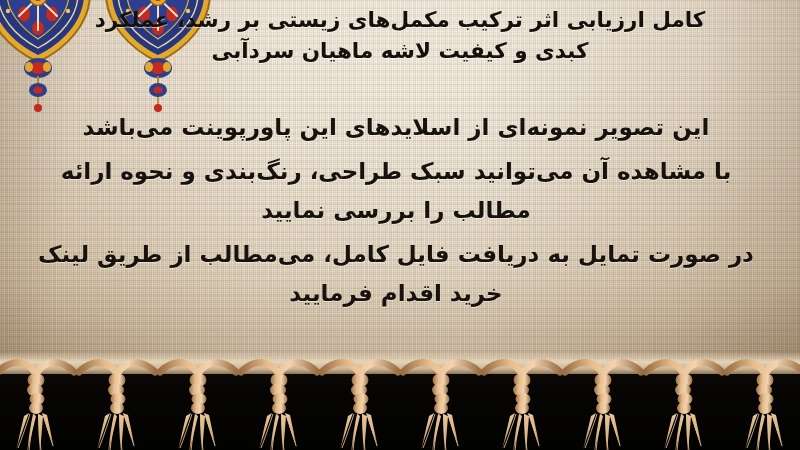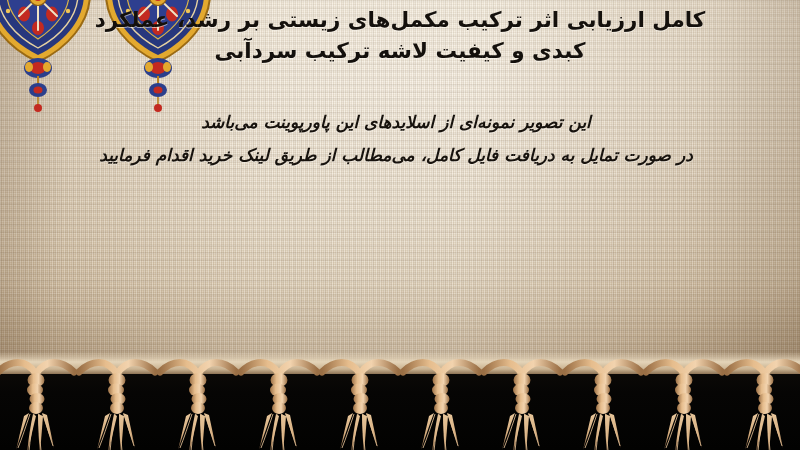--- a/index.html
+++ b/index.html
@@ -90,26 +90,25 @@
     line-height: 1.46;
     letter-spacing: 0;
     text-shadow: 0 1px 0 rgba(255,252,244,0.55);
   }
   .title .ln2 { display: block; }
   .body {
     position: absolute;
     top: 108px;
     right: 28px;
     left: 20px;
-    font-size: 17px;
+    font-size: 23px;
     font-weight: 700;
     line-height: 1.72;
     color: #17120d;
     text-shadow: 0 1px 0 rgba(255,252,244,0.5);
-    font-style: italic;
   }
   .body p { margin: 0 0 4px 0; }
 
   
   .black-band {
     position: absolute;
     left: 0;
     right: 0;
     bottom: 0;
     height: 82px;
@@ -215,25 +214,26 @@
       <g transform="translate(168,126)">
         <use href="#pendant"></use>
       </g>
     </svg>
   </div>
 
   <div class="text-layer">
 
     <div class="title">
       <span>کامل ارزیابی اثر ترکیب مکمل‌های زیستی بر رشد، عملکرد</span>
-      <span class="ln2">کبدی و کیفیت لاشه ترکیب سردآبی</span>
+      <span class="ln2">کبدی و کیفیت لاشه ماهیان سردآبی</span>
     </div>
 
     <div class="body">
       <p>این تصویر نمونه‌ای از اسلایدهای این پاورپوینت می‌باشد</p>
+      <p>با مشاهده آن می‌توانید سبک طراحی، رنگ‌بندی و نحوه ارائه مطالب را بررسی نمایید</p>
       <p>در صورت تمایل به دریافت فایل کامل، می‌مطالب از طریق لینک خرید اقدام فرمایید</p>
     </div>
 
   </div>
 
   <div class="black-band"></div>
   <div class="band-edge"></div>
 
   <div class="fringe">
     <svg width="800" height="100" viewBox="0 0 800 100">

